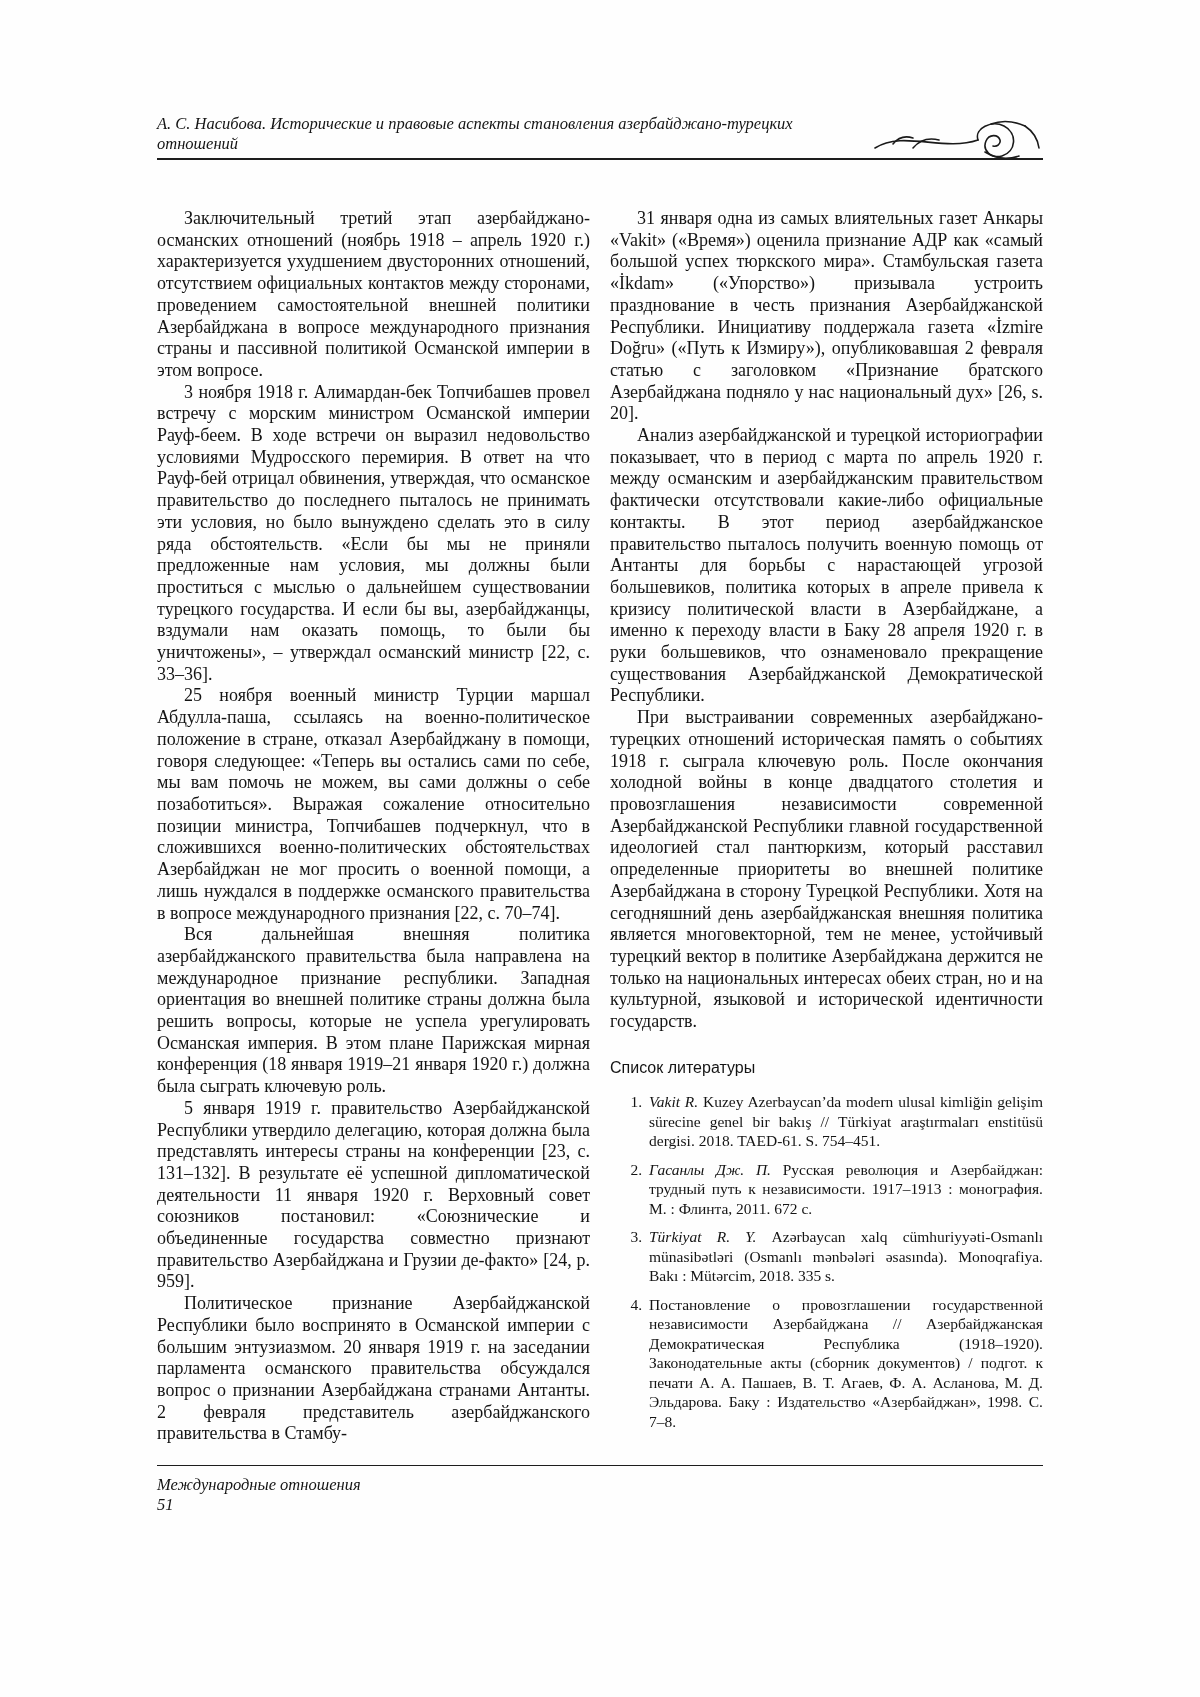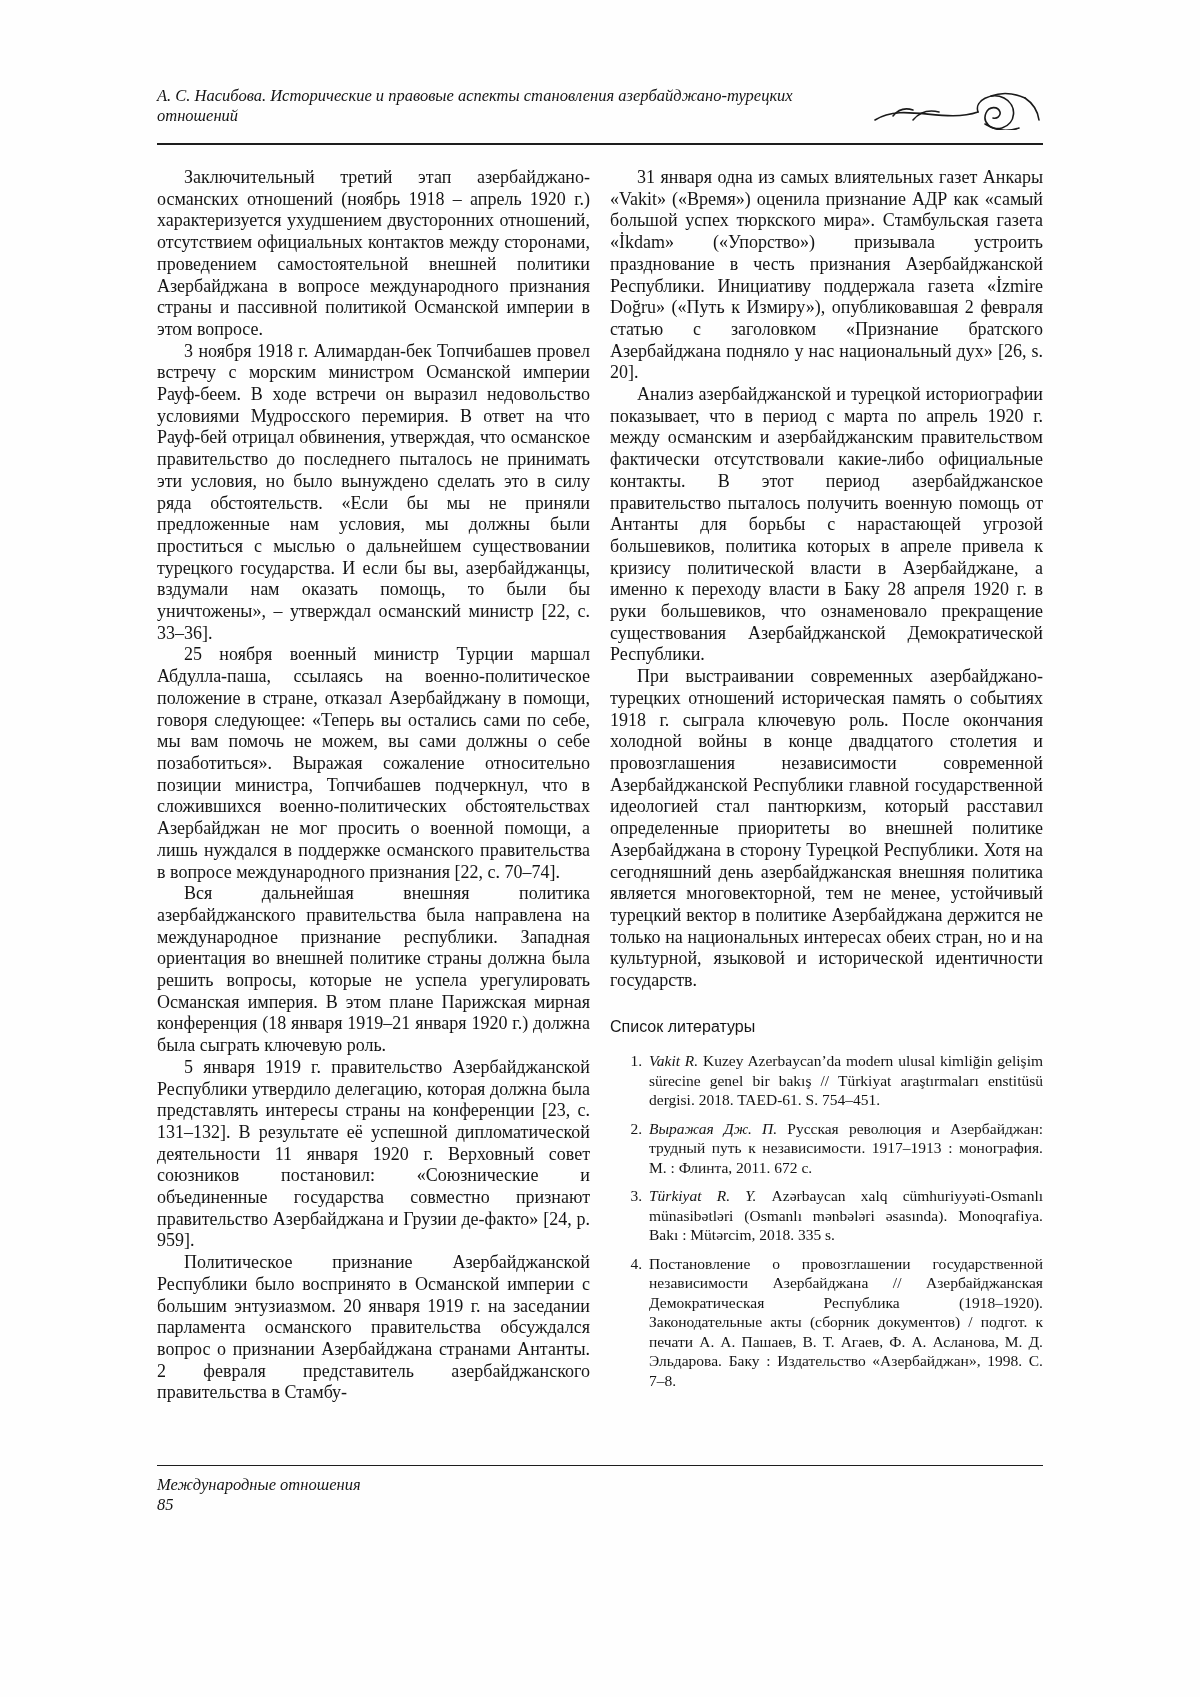--- a/index.html
+++ b/index.html
@@ -7,30 +7,30 @@
     width:1200px;height:1697px;box-sizing:border-box;
     margin:0 auto;background:#fefefe;color:#141414;
     padding:86px 157px 182px 157px;
     display:flex;flex-direction:column;
     font-family:"Liberation Serif", serif;
     position:relative;overflow:hidden;
   }
   
   .header{
     display:flex;justify-content:space-between;align-items:flex-end;
-    border-bottom:2px solid #1d1d1d;padding-bottom:13px;
+    border-bottom:2px solid #1d1d1d;padding-bottom:0;margin-top:28px;
   }
   .running-head{
     font-style:italic;font-size:16.5px;line-height:20px;
     padding-bottom:4px;
   }
   .ornament{flex:0 0 auto;margin-left:10px;}
   .ornament svg{display:block;}
   
-  .body{display:flex;gap:20px;margin-top:22px;}
+  .body{display:flex;gap:20px;margin-top:48px;}
   .col{width:433px;font-size:18px;line-height:21.7px;text-align:justify;}
   .col p{margin:0;text-indent:27px;}
   .col p.no-indent{text-indent:0;}
   
   .refs-heading{
     font-family:"Liberation Sans", sans-serif;font-weight:normal;
     font-size:16px;margin:24px 0 14px 0;text-indent:0;text-align:left;
   }
   .ref{
     display:flex;gap:7px;font-size:15.5px;line-height:19.5px;
@@ -87,34 +87,34 @@
 
       <div class="refs-heading">Список литературы</div>
 
       <div class="ref">
         <span class="ref-num">1.</span>
         <div class="ref-body"><span class="ref-author">Vakit R. </span><span>Kuzey Azerbaycan’da modern ulusal kimliğin gelişim sürecine genel bir bakış // Türkiyat araştırmaları enstitüsü dergisi. 2018. TAED-61. S. 754–451.</span></div>
       </div>
 
       <div class="ref">
         <span class="ref-num">2.</span>
-        <div class="ref-body"><span class="ref-author">Выражая Дж. П. </span><span>Русская революция и Азербайджан: трудный путь к независимости. 1917–1913 : монография. М. : Флинта, 2011. 672 с.</span></div>
+        <div class="ref-body"><span class="ref-author">Гасанлы Дж. П. </span><span>Русская революция и Азербайджан: трудный путь к независимости. 1917–1913 : монография. М. : Флинта, 2011. 672 с.</span></div>
       </div>
 
       <div class="ref">
         <span class="ref-num">3.</span>
         <div class="ref-body"><span class="ref-author">Türkiyat R. Y. </span><span>Azərbaycan xalq cümhuriyyəti-Osmanlı münasibətləri (Osmanlı mənbələri əsasında). Monoqrafiya. Bakı : Mütərcim, 2018. 335 s.</span></div>
       </div>
 
       <div class="ref">
         <span class="ref-num">4.</span>
         <div class="ref-body"><span class="ref-author"></span><span>Постановление о провозглашении государственной независимости Азербайджана // Азербайджанская Демократическая Республика (1918–1920). Законодательные акты (сборник документов) / подгот. к печати А. А. Пашаев, В. Т. Агаев, Ф. А. Асланова, М. Д. Эльдарова. Баку : Издательство «Азербайджан», 1998. С. 7–8.</span></div>
       </div>
     </div>
 
   </div>
 
   <div class="footer">
     <span>Международные отношения</span>
-    <span class="page-number">85</span>
+    <span class="page-number">51</span>
   </div>
 
 </div>
 
 </body></html>

